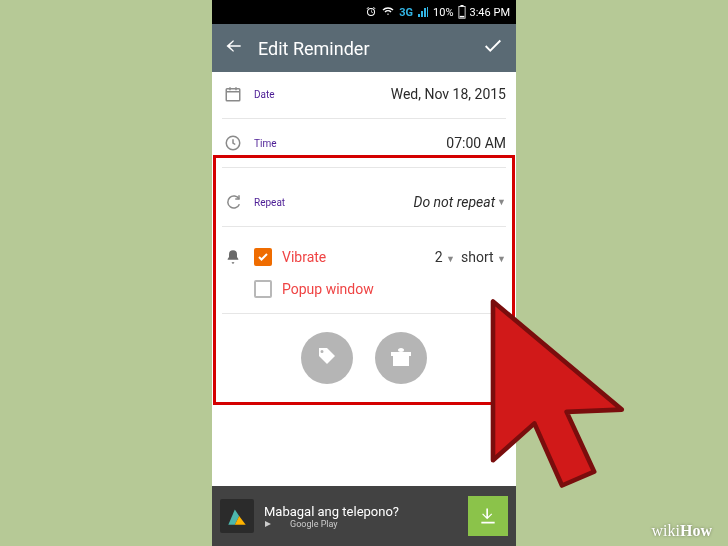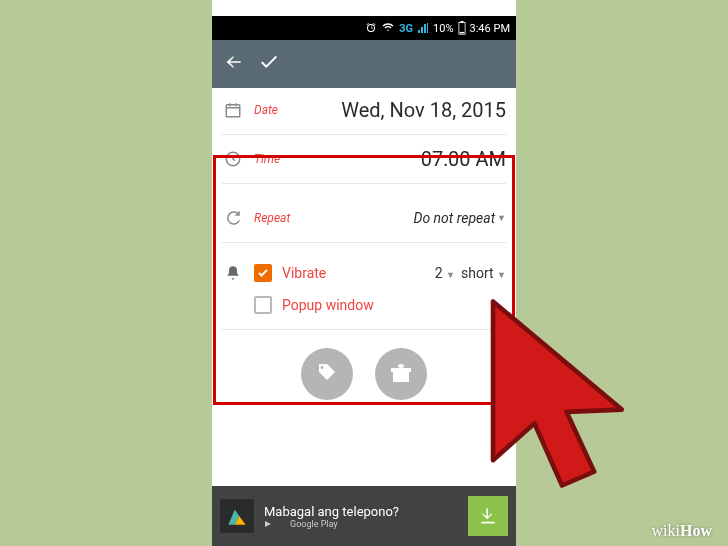--- a/index.html
+++ b/index.html
@@ -24,21 +24,20 @@
   .statusbar {
     background: #000;
     color: #fff;
     height: 24px;
     display: flex;
     align-items: center;
     justify-content: flex-end;
     padding: 0 6px;
     font-size: 11px;
     gap: 4px;
-    margin-top: 16px;
   }
   .statusbar .icon { display: inline-flex; }
   .threeg { color: #33b5e5; font-weight: 700; font-size: 11px; }
   .appbar {
     background: #5a6a74;
     color: #fff;
     height: 48px;
     display: flex;
     align-items: center;
     padding: 0 12px;
@@ -53,22 +52,22 @@
     padding: 0 10px;
   }
   .row {
     display: flex;
     align-items: center;
     min-height: 44px;
     gap: 10px;
     position: relative;
   }
   .row .leadicon { width: 22px; display:flex; justify-content:center; color:#8a8a8a; }
-  .row .label { color: #ef4444; font-size: 12px; font-style: italic; }
-  .row .value { margin-left: auto; color: #2b2b2b; font-size: 20px; }
+  .row .label { color: #4c1d95; font-size: 10px; }
+  .row .value { margin-left: auto; color: #2b2b2b; font-size: 14px; }
   .row .dropdown { margin-left: auto; color:#2b2b2b; font-size:14px; display:flex; align-items:center; gap:2px;font-style:italic;}
   .divider { height:1px; background:#e6e6e6; margin: 2px 0; }
   .highlight-box {
     position: absolute;
     border: 3px solid #d40000;
     left: 213px;
     top: 155px;
     width: 302px;
     height: 250px;
     pointer-events: none;
@@ -137,20 +136,21 @@
     </span>
     <span>3:46 PM</span>
   </div>
 
   <div class="appbar">
     <span>
       <svg width="20" height="20" viewBox="0 0 24 24" fill="#fff">
           <path d="M20 11H7l5-5-1-1-8 7 8 7 1-1-5-5h13z"></path>
         </svg>
     </span>
+    <span class="title">Edit Reminder</span>
     <span>
       <svg width="22" height="22" viewBox="0 0 24 24" fill="none" stroke="#fff" stroke-width="2">
           <path d="M4 12l5 5L20 6"></path>
         </svg>
     </span>
   </div>
 
   <div class="content">
 
     <div class="row">

